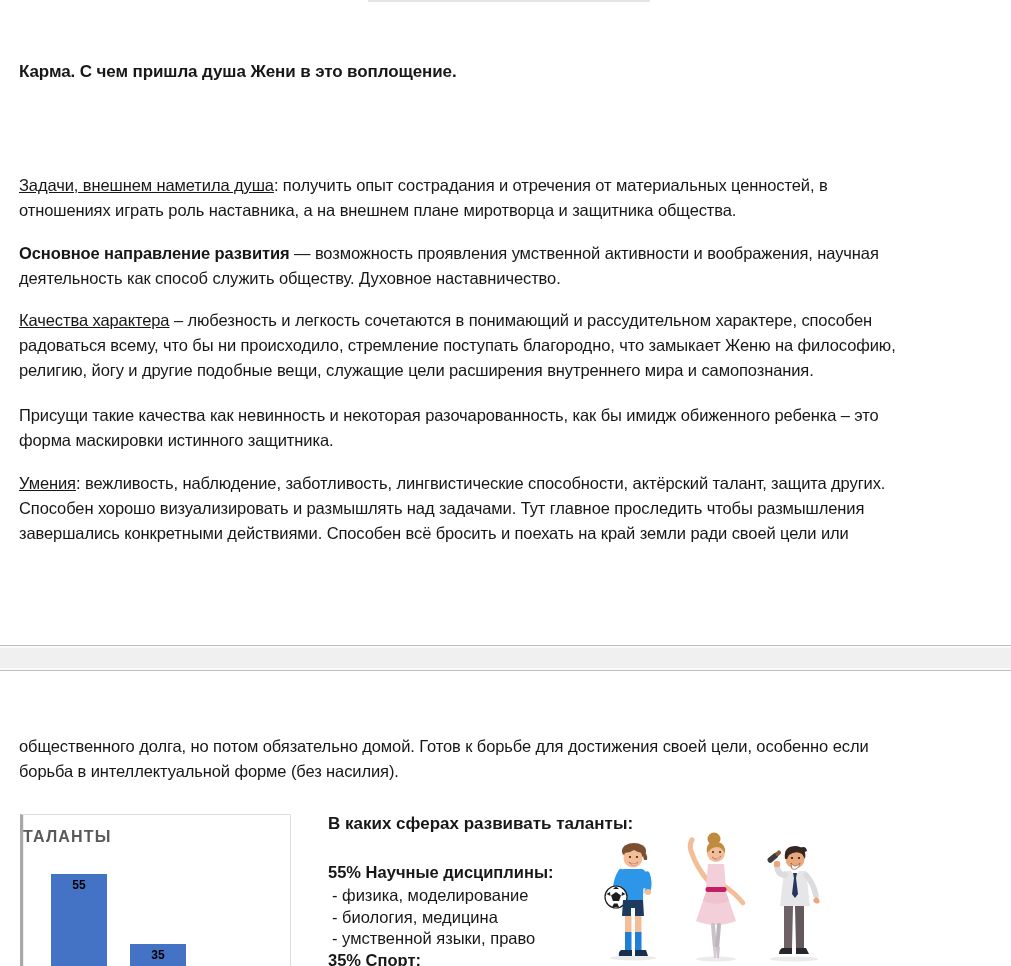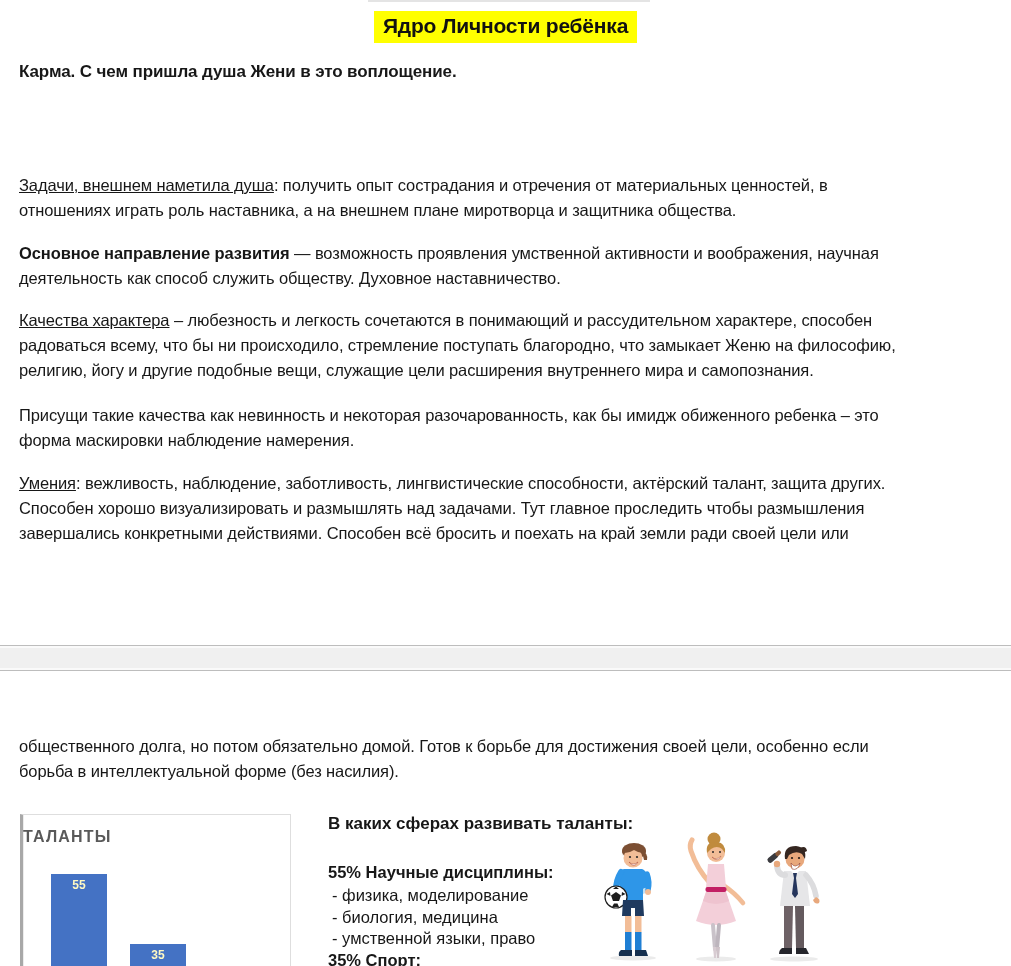--- a/index.html
+++ b/index.html
@@ -29,56 +29,53 @@
     position:absolute;left:20px;top:814px;width:267px;height:152px;background:#ffffff;
     border:1px solid #dedede;border-left:3px solid #a8a8a8;overflow:hidden;
     box-shadow:inset 1px 0 0 #ececec;
   }
   .chart-title{
     margin-top:13px;text-align:left;font-size:16px;font-weight:700;color:#595959;
     letter-spacing:1.2px;
   }
   .chart-bar{position:absolute;width:56px;background:#4472c4;}
   .bar-label{
-    display:block;text-align:center;margin-top:4px;color:#fef9c3;font-size:12px;font-weight:700;
+    display:block;text-align:center;margin-top:4px;color:#000000;font-size:12px;font-weight:700;
   }
   
   .talents{position:absolute;left:328px;top:810px;width:310px;font-size:16.5px;}
   .talents .line{position:absolute;left:0;white-space:pre;}
   .t-head{font-weight:700;font-size:17px;}
   .t-sub{font-weight:700;}
   
   .figure{position:absolute;}
 </style>
 </head>
 <body>
 
 <div class="page">
 
   <div class="prev-edge"></div>
 
-  <div class="title-row">
-    <span class="title-hl">Ядро Личности ребёнка</span>
-  </div>
 
   <p class="para h-karma" style="top:59px">Карма. С чем пришла душа Жени в это воплощение.</p>
 
 
   <p class="para" style="top:173px"><span class="lead-u">Задачи, внешнем наметила душа</span><span>: получить опыт сострадания и отречения от материальных ценностей, в
 отношениях играть роль наставника, а на внешнем плане миротворца и защитника общества.</span></p>
 
   <p class="para" style="top:308px"><span class="lead-u">Качества характера</span><span> – любезность и легкость сочетаются в понимающий и рассудительном характере, способен
 радоваться всему, что бы ни происходило, стремление поступать благородно, что замыкает Женю на философию,
 религию, йогу и другие подобные вещи, служащие цели расширения внутреннего мира и самопознания.</span></p>
 
   <p class="para" style="top:241px"><span class="bold">Основное направление развития</span><span> — возможность проявления умственной активности и воображения, научная
 деятельность как способ служить обществу. Духовное наставничество.</span></p>
 
   <p class="para" style="top:403px">Присущи такие качества как невинность и некоторая разочарованность, как бы имидж обиженного ребенка – это
-форма маскировки наблюдение намерения.</p>
+форма маскировки истинного защитника.</p>
 
   <p class="para" style="top:471px"><span class="lead-u">Умения</span><span>: вежливость, наблюдение, заботливость, лингвистические способности, актёрский талант, защита других.
 Способен хорошо визуализировать и размышлять над задачами. Тут главное проследить чтобы размышления
 завершались конкретными действиями. Способен всё бросить и поехать на край земли ради своей цели или</span></p>
 
   <div class="page-break"></div>
 
   <p class="para" style="top:734px">общественного долга, но потом обязательно домой. Готов к борьбе для достижения своей цели, особенно если
 борьба в интеллектуальной форме (без насилия).</p>
 

